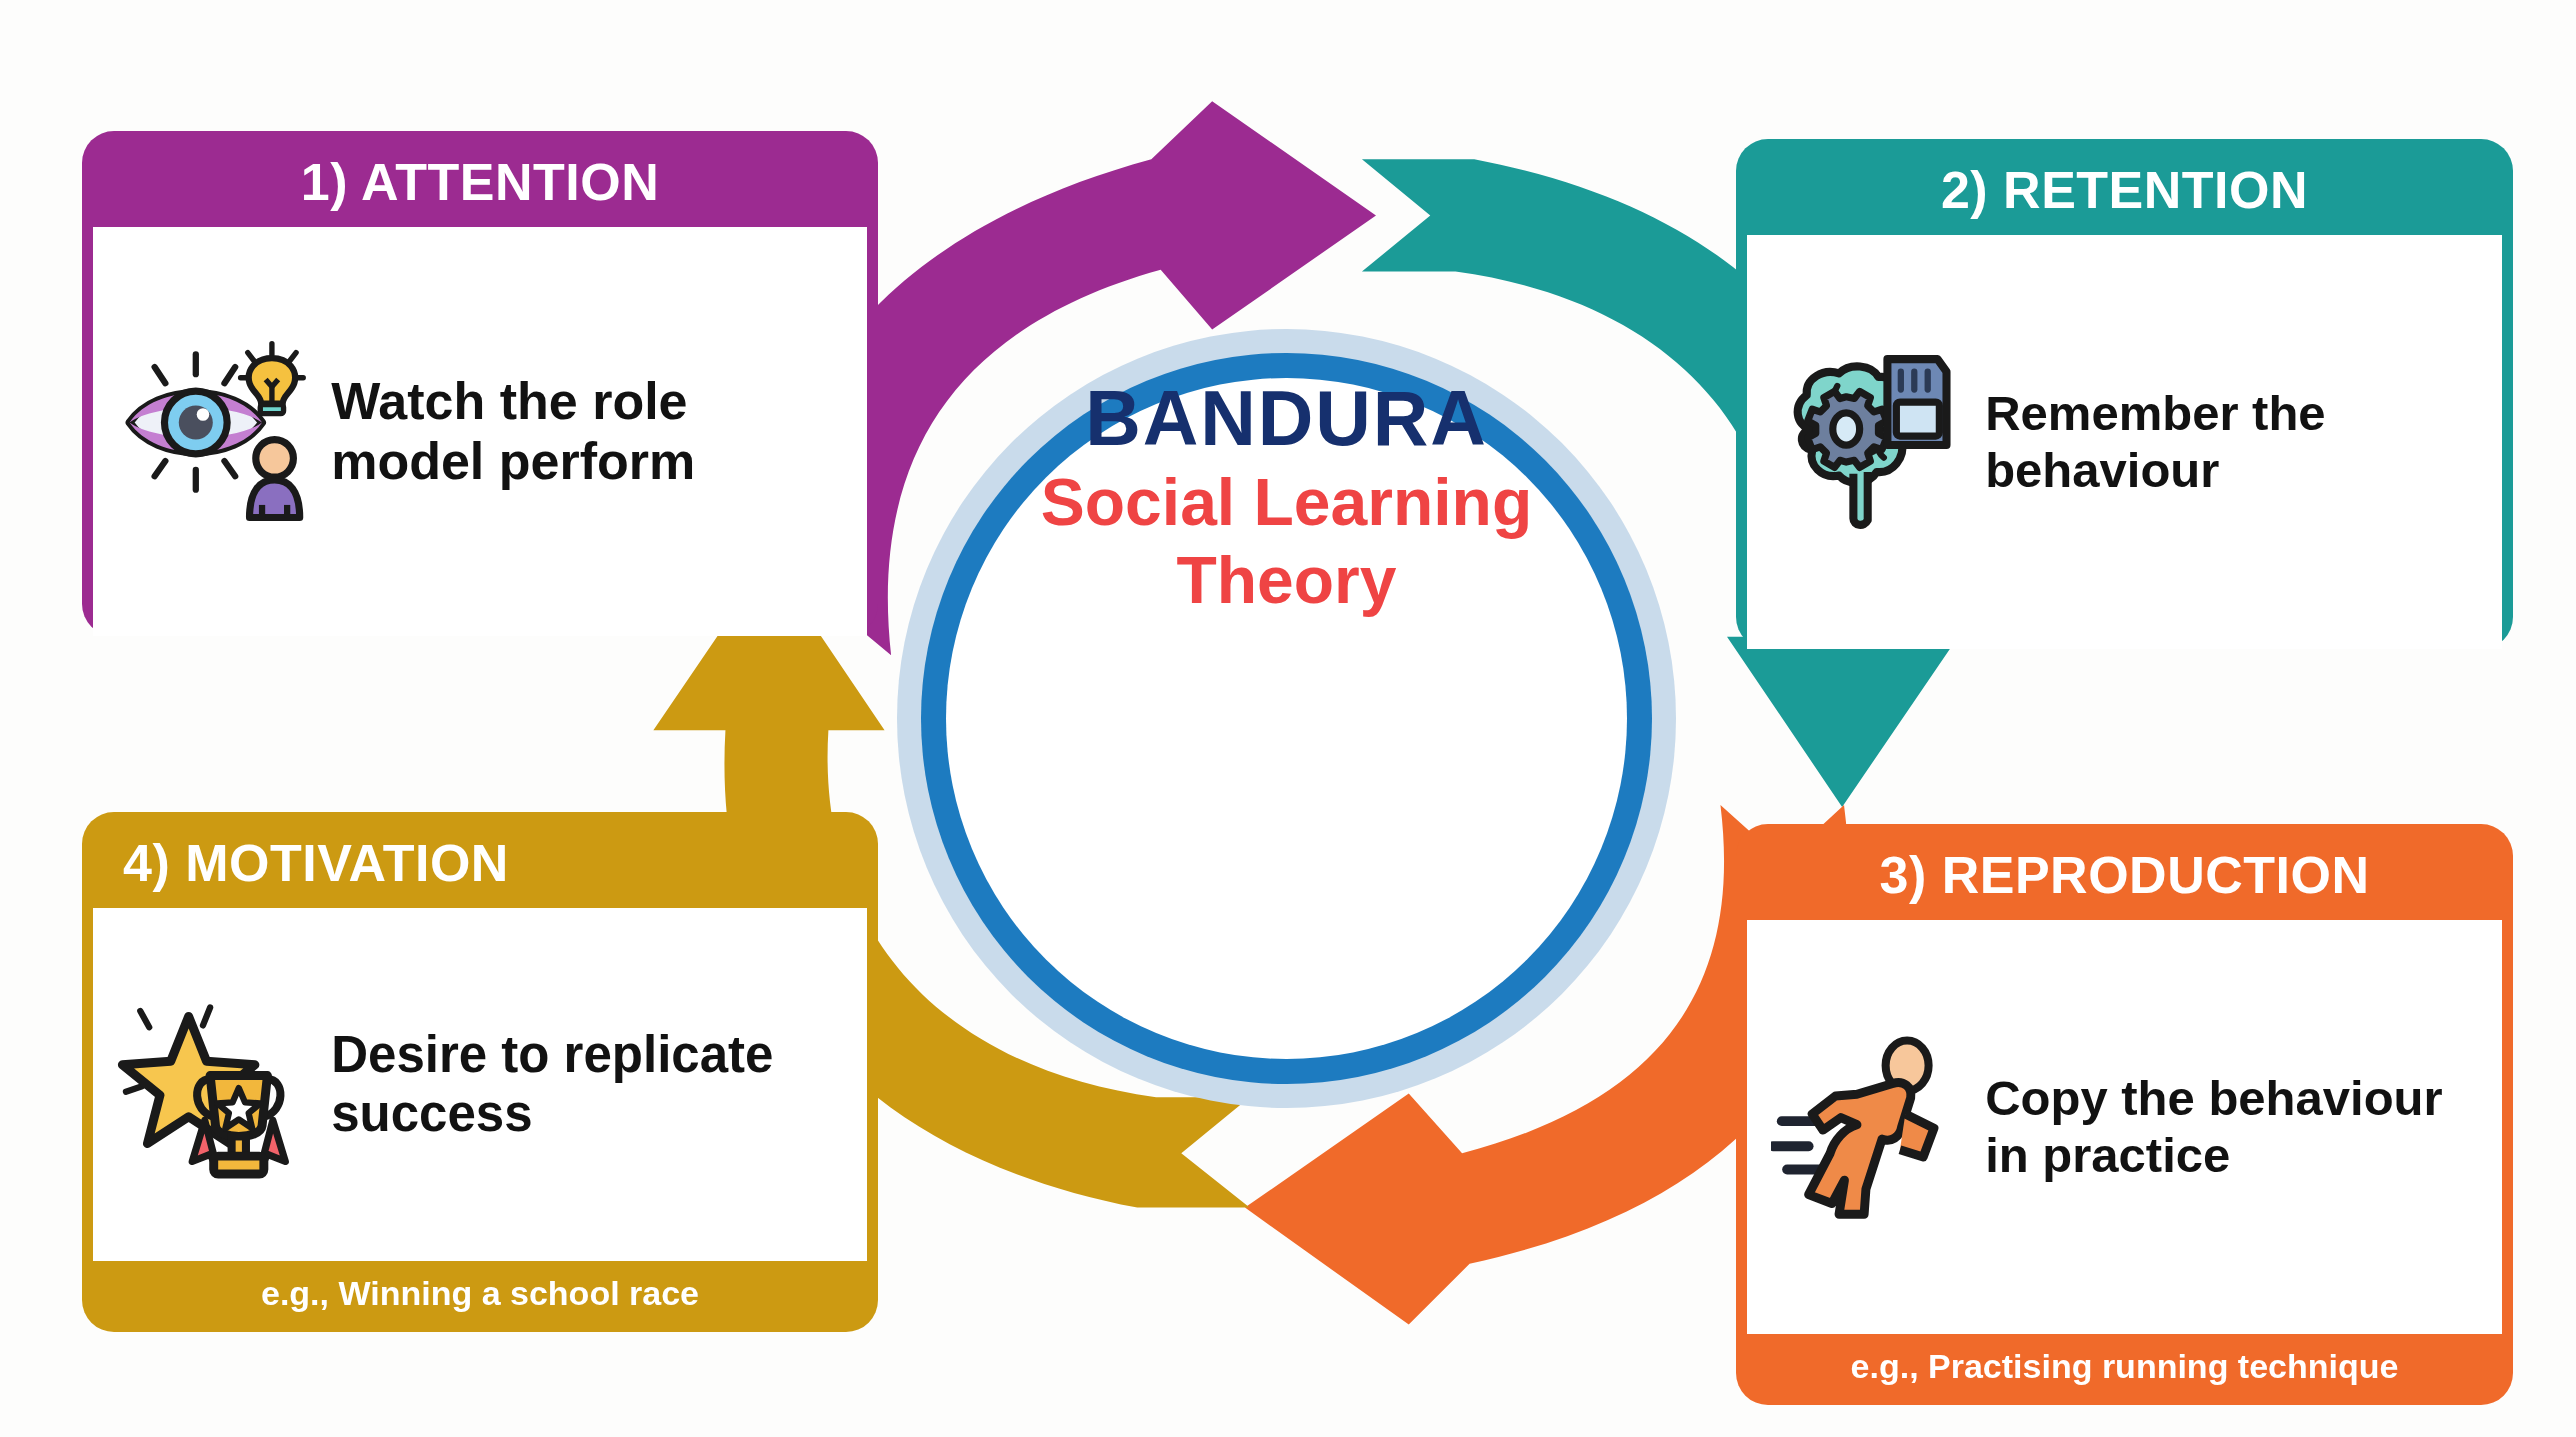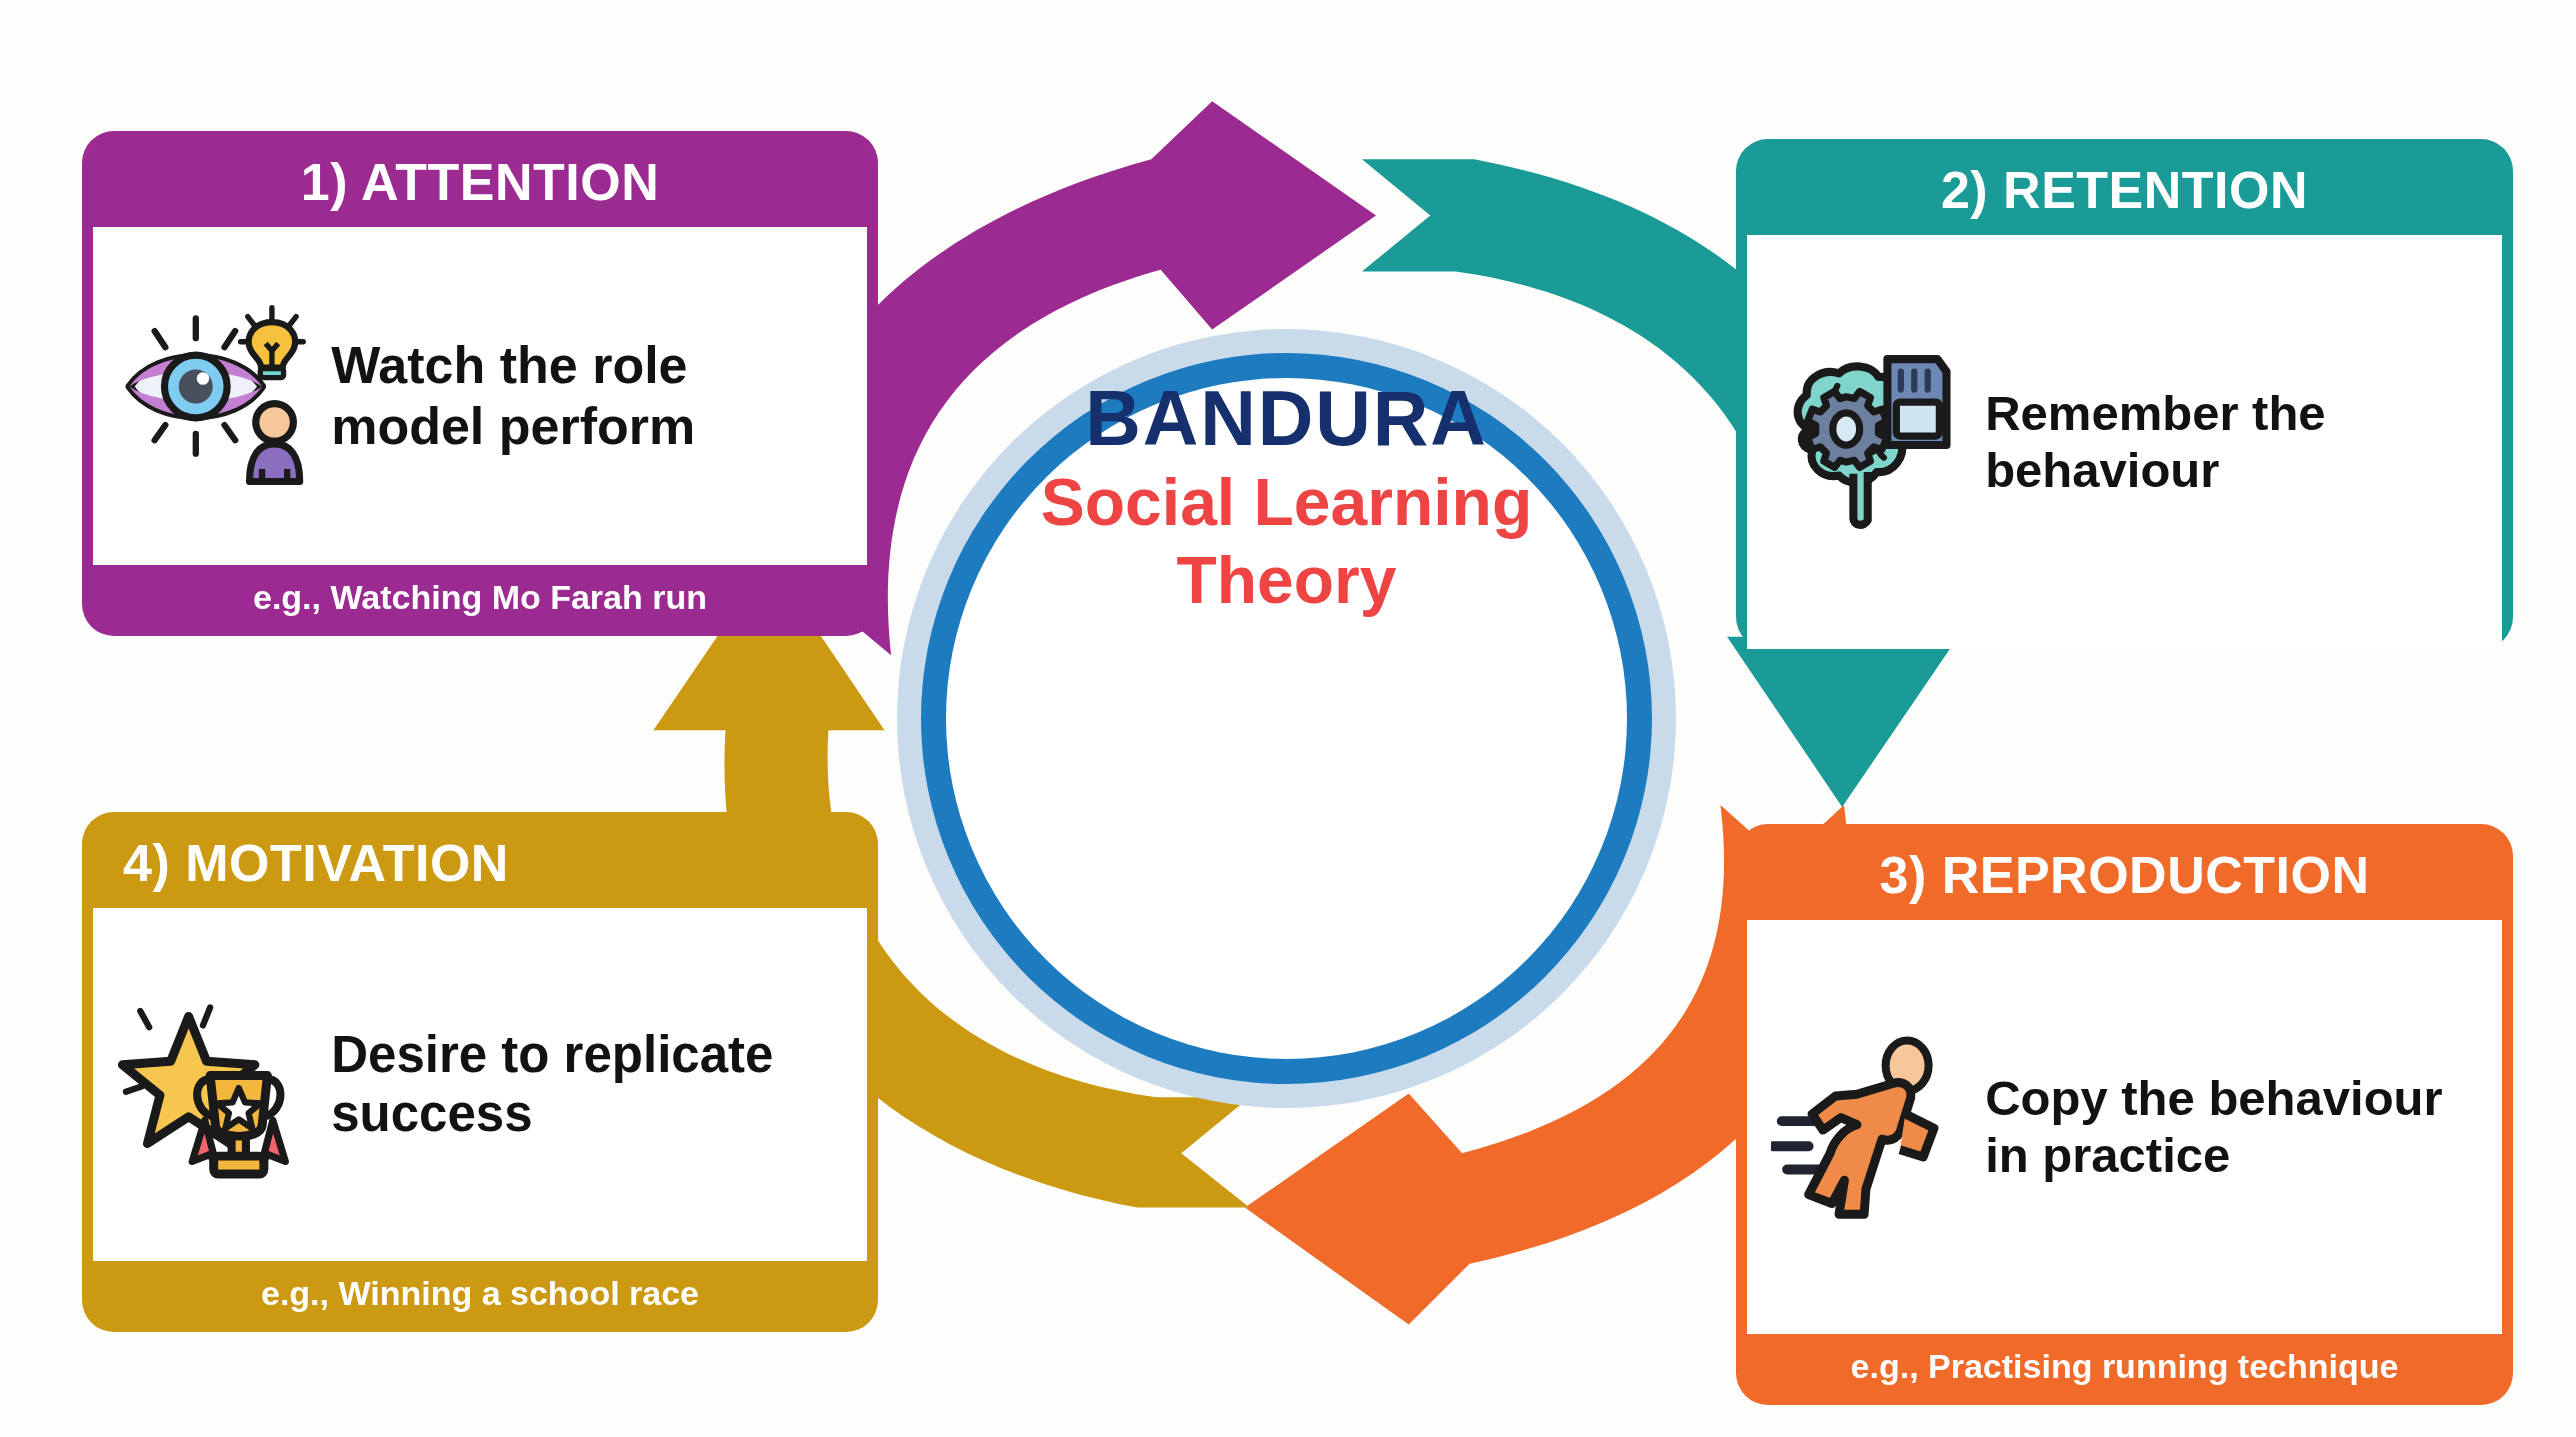--- a/index.html
+++ b/index.html
@@ -240,21 +240,20 @@
           <rect x="160" y="80" width="26" height="10" rx="3" fill="#6fd4cd" stroke="#1a1a1a" stroke-width="6"></rect>
 
           <circle cx="176" cy="140" r="21" fill="#f6c79b" stroke="#1a1a1a" stroke-width="8"></circle>
           <path d="M148 206 C148 176, 160 164, 176 164 C192 164, 204 176, 204 206 Z" fill="#8a6fc0" stroke="#1a1a1a" stroke-width="8" stroke-linejoin="round"></path>
           <line x1="162" y1="192" x2="162" y2="206" stroke="#1a1a1a" stroke-width="7"></line>
           <line x1="190" y1="192" x2="190" y2="206" stroke="#1a1a1a" stroke-width="7"></line>
         </svg>
       </div>
       <div class="card-text">Watch the role model perform</div>
     </div>
-    <div class="card-eg">e.g., Watching Mo Farah run</div>
   </div>
 
   <div class="card" id="card-retention" style="background: rgb(27, 155, 151);">
     <div class="card-head">2) RETENTION</div>
     <div class="card-body">
       <div class="card-icon">
         <svg viewBox="0 0 220 220">
 
           <path d="M44 96 C28 92, 24 70, 40 58 C38 40, 58 28, 76 34 C88 22, 112 24, 120 38
                    C140 36, 152 52, 148 68 C164 78, 162 102, 146 110

